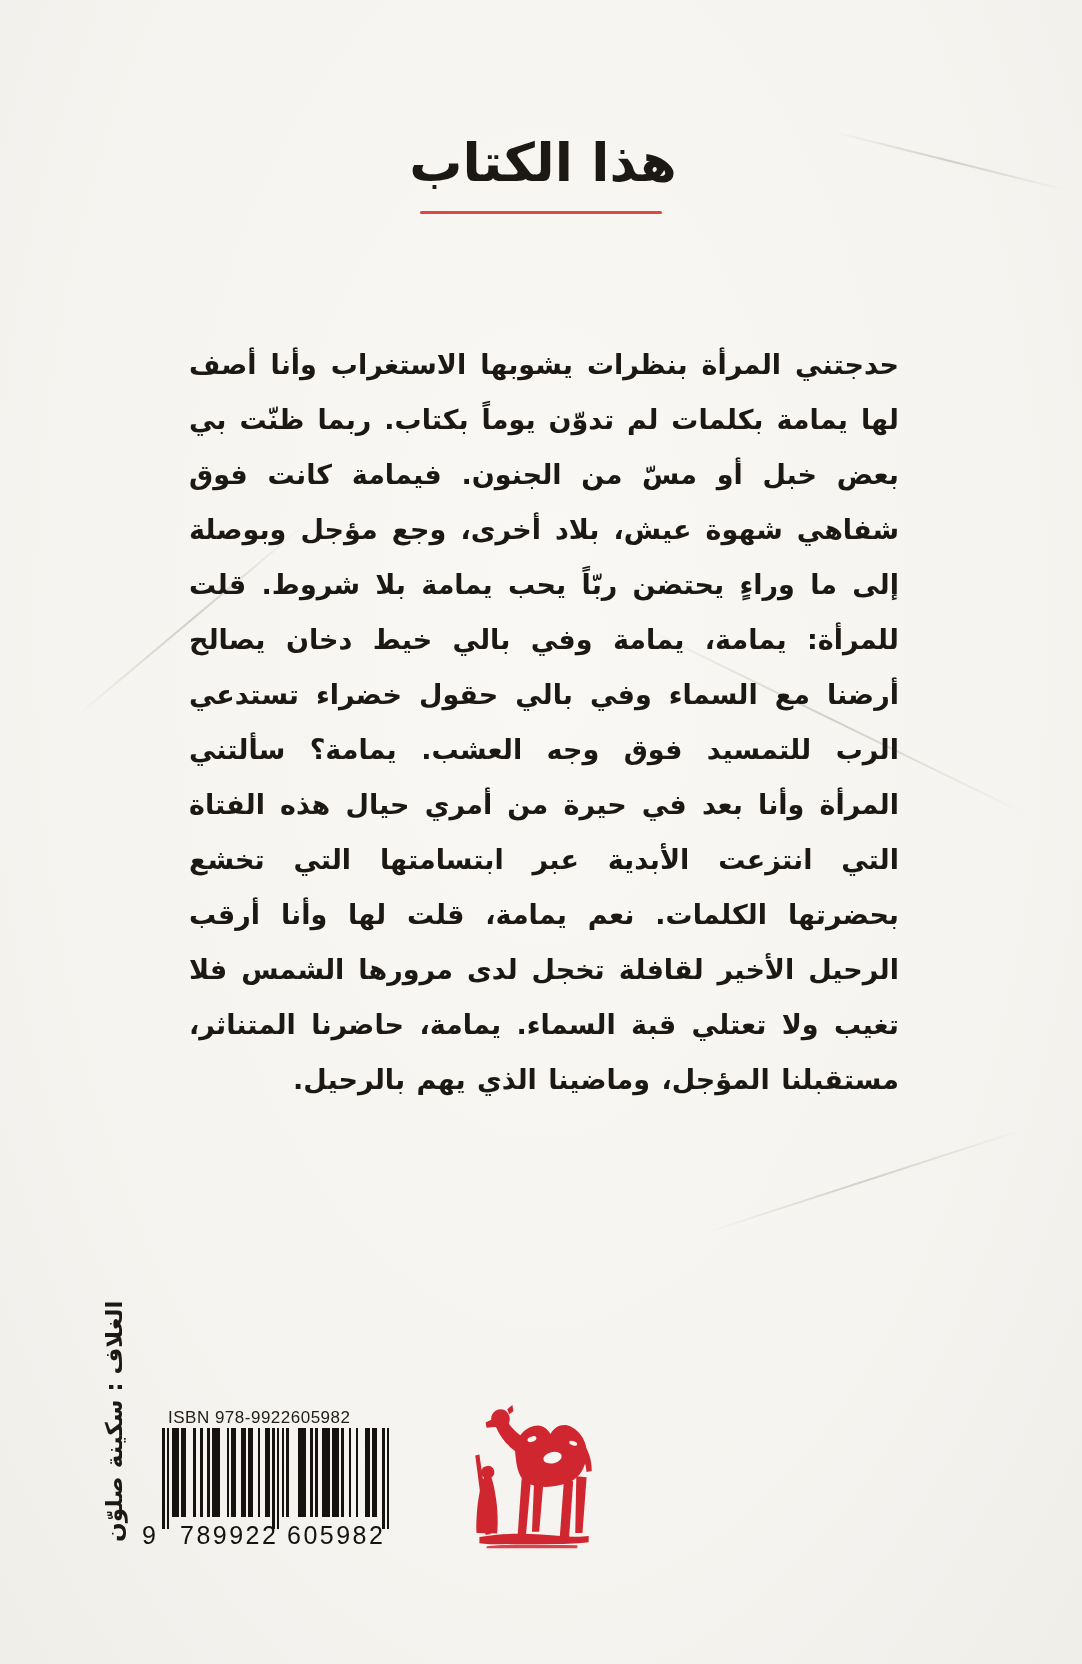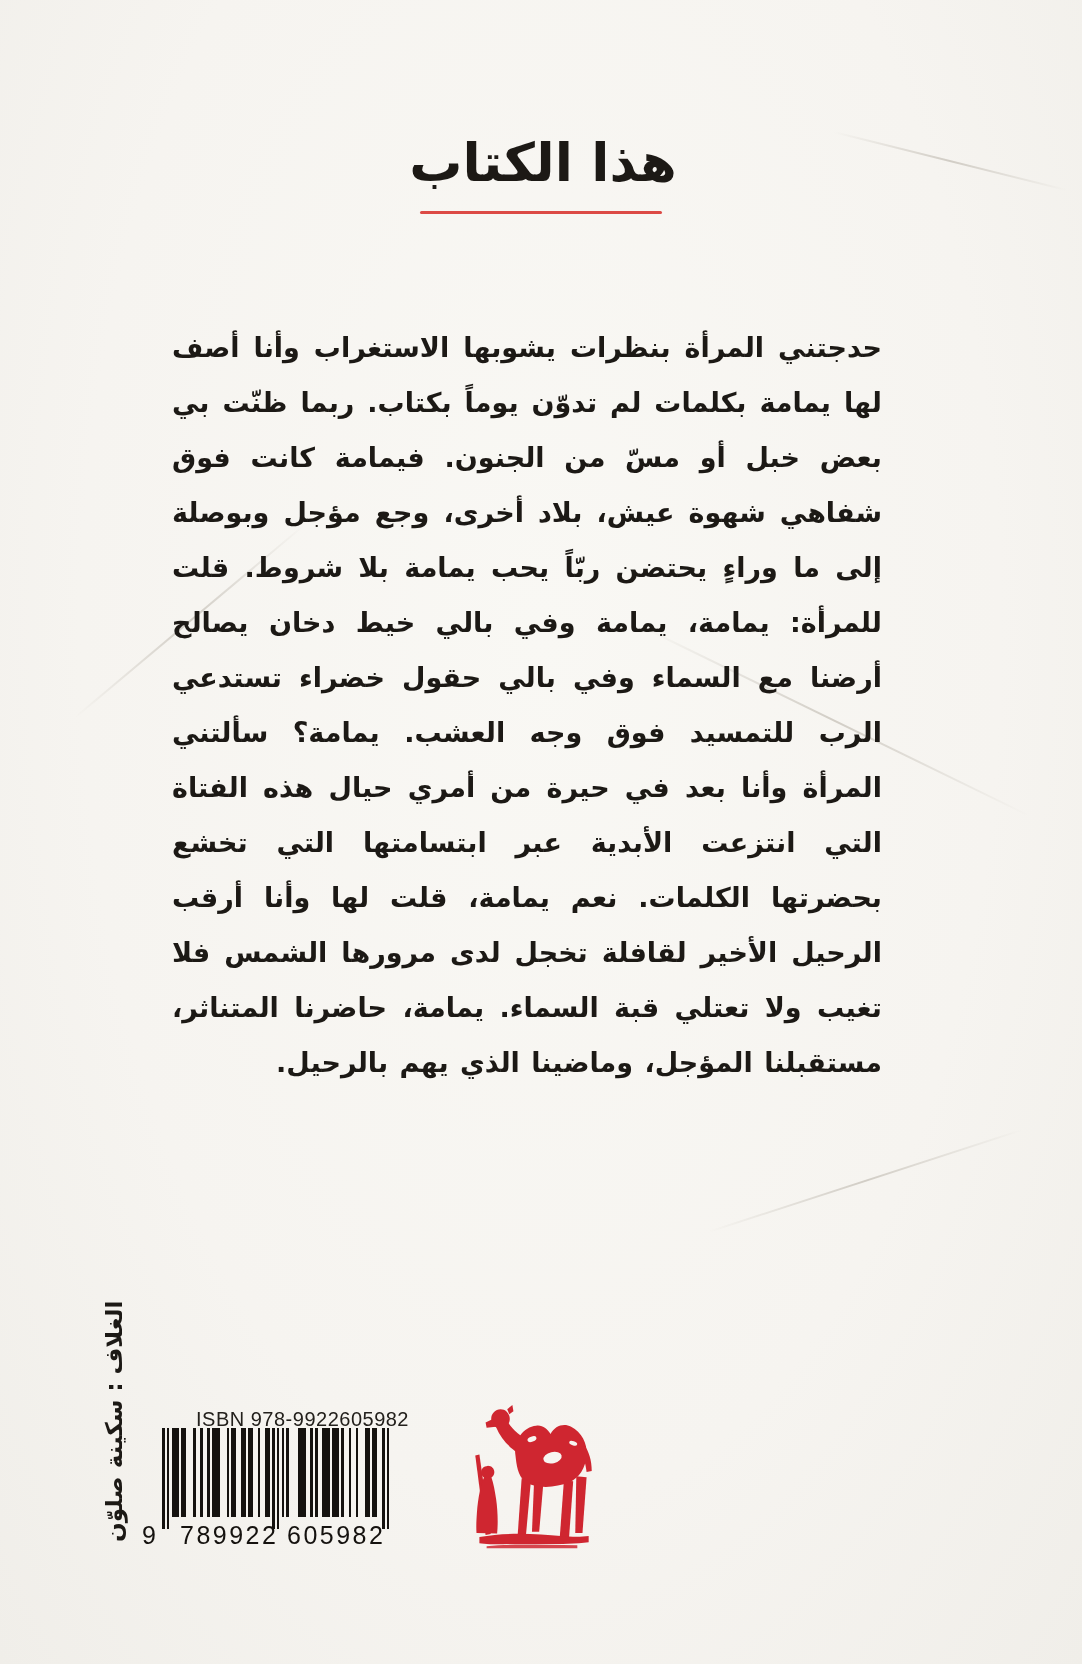--- a/index.html
+++ b/index.html
@@ -30,42 +30,42 @@
     direction:rtl;
   }
   .title-underline{
     position:absolute;top:211px;left:50%;
     width:242px;height:3px;
     transform:translateX(-50%);
     background:var(--underline-red,#dc4a45);
     border-radius:2px;
   }
   .body-text{
-    position:absolute;top:320px;left:172px;width:710px;margin:0;
+    position:absolute;top:320px;left:172px;width:710px;margin:17px;
     direction:rtl;
     text-align:justify;
     font-size:27px;font-weight:700;
     line-height:55px;
     word-spacing:2px;
   }
   .cover-credit{
     position:absolute;left:101px;top:1542px;
     transform-origin:0 0;
     transform:rotate(-90deg);
     direction:rtl;white-space:nowrap;
     font-size:23px;font-weight:700;
   }
   .barcode-block{
     position:absolute;left:158px;top:1408px;width:235px;height:146px;
   }
   .isbn-label{
-    position:absolute;top:0;left:16px;width:100%;
-    text-align:right;
+    position:absolute;top:0;left:10px;width:100%;
+    text-align:left;
     font-family:"Liberation Sans", sans-serif;
-    font-size:20px;letter-spacing:.5px;
+    font-size:17px;letter-spacing:.5px;
     color:#23201c;
   }
   #barcode{
     position:absolute;top:20px;left:0;display:block;
   }
   .bc-digit{
     position:absolute;top:113px;
     font-family:"Liberation Sans", sans-serif;
     font-size:25px;color:#15120f;
   }

